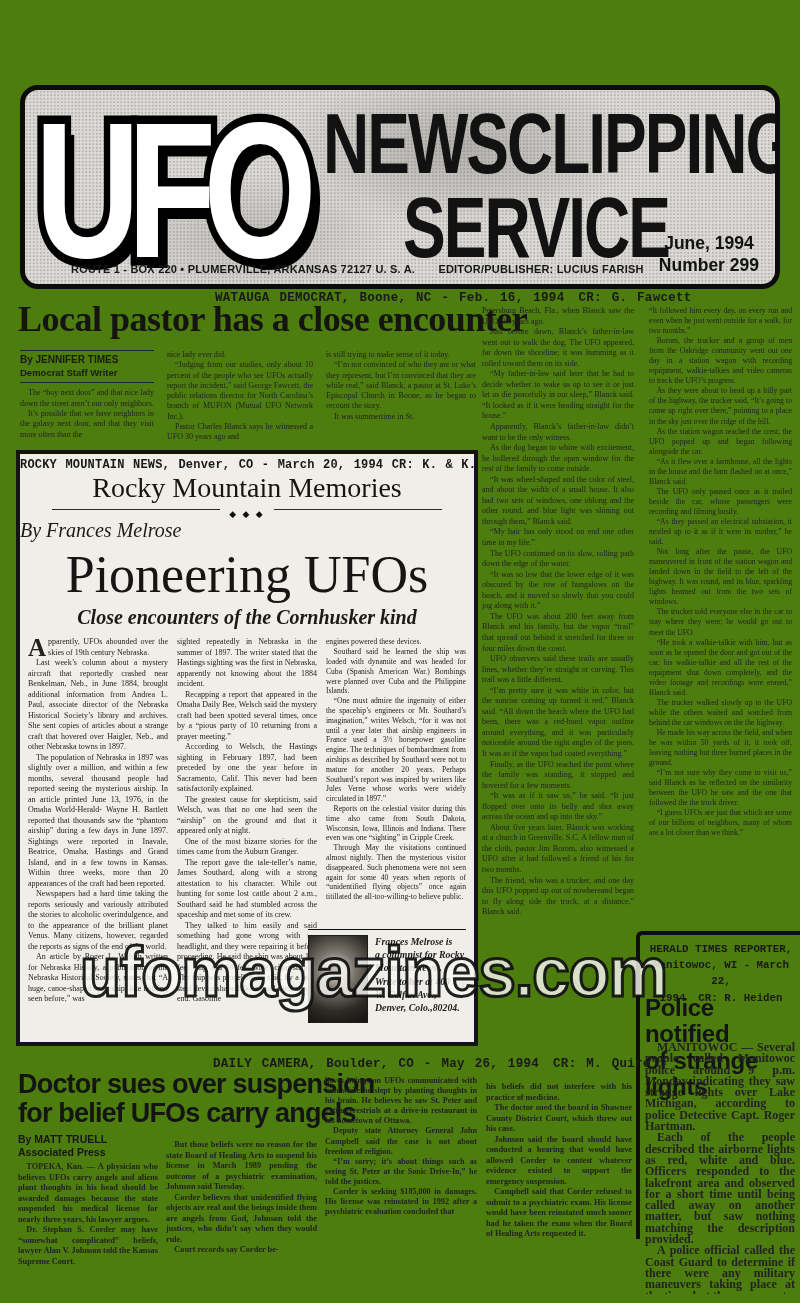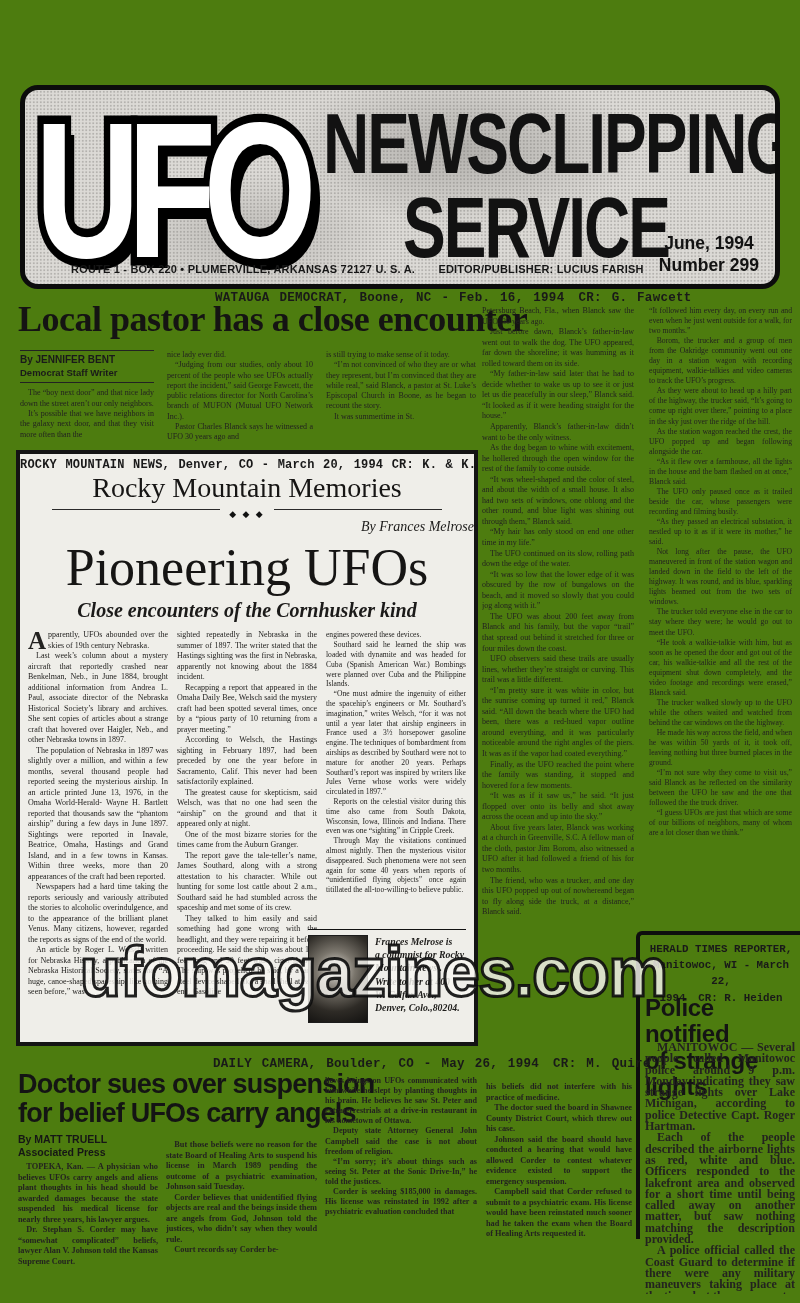--- a/index.html
+++ b/index.html
@@ -51,21 +51,21 @@
   .a1-c5{position:absolute;left:649px;top:306px;width:143px;height:614px;font-size:7.7px;line-height:10.05px;}
   
   .rmn-box{position:absolute;left:16px;top:450px;width:454px;height:588px;border:4px solid #141414;
     background:#efeee9;overflow:hidden;}
   .rmn-src{position:relative;margin-top:4px;text-align:center;font-family:"Liberation Mono",monospace;
     font-weight:bold;font-size:12px;letter-spacing:.2px;word-spacing:1px;white-space:nowrap;color:#191919;}
   .rmn-title{text-align:center;font-size:28px;line-height:1.05;margin-top:1px;color:#161514;}
   .divider{position:relative;width:86%;margin:1px auto 0 auto;text-align:center;height:13px;}
   .divider::before{content:"";position:absolute;left:0;right:0;top:6px;border-top:1.5px solid #2a2a2a;}
   .divider .dmds{position:relative;background:#efeee9;padding:0 9px;font-size:9px;letter-spacing:2px;color:#111;}
-  .rmn-byline{text-align:right;font-style:italic;font-size:14px;margin-top:3px;color:#1b1a19;}
+  .rmn-byline{text-align:left;font-style:italic;font-size:20px;margin-top:3px;color:#1b1a19;}
   .rmn-headline{text-align:center;font-size:52px;line-height:1;margin-top:7px;color:#161514;}
   .rmn-subhead{text-align:center;font-style:italic;font-weight:bold;font-size:20px;margin-top:5px;color:#1b1a19;}
   .rmn-cols{display:flex;gap:9px;margin:8px 8px 0 8px;height:438px;overflow:hidden;}
   .rmn-cols .rc{flex:1;font-size:8px;line-height:10.5px;}
   .rmn-cols .rc3{font-size:7.6px;line-height:9.8px;}
   .dropcap{float:left;font-weight:bold;font-size:25px;line-height:21px;padding-right:2px;font-family:"Liberation Serif",serif;}
   .caption-box{position:absolute;right:8px;bottom:5px;width:158px;height:102px;background:#efeee9;
     border-top:1.5px solid #111;padding-top:5px;}
   .melrose-photo{float:left;width:58px;height:86px;margin-right:7px;border:1px solid #1c1c1c;
     background:radial-gradient(circle at 46% 40%, #c2beb6 10%, #7a756c 32%, #2e2b26 68%, #121110 100%);}
@@ -120,21 +120,21 @@
   </div>
 
   <div class="srcline" style="left:215px;top:291px;">
     <span>WATAUGA DEMOCRAT, Boone, NC - Feb. 16, 1994</span><span class="credit">CR: G. Fawcett</span>
   </div>
   <div class="headline1">Local pastor has a close encounter</div>
 
   <div class="a1-left">
     <div class="c1">
       <div class="byline-block">
-        <div>By JENNIFER BENT</div>
+        <div>By JENNIFER TIMES</div>
         <div class="byline-sub">Democrat Staff Writer</div>
       </div>
       <div class="bodytext smallcol"> The “boy next door” and that nice lady down the street aren’t our only neighbors.
  It’s possible that we have neighbors in the galaxy next door, and that they visit more often than the</div>
     </div>
     <div class="c2 bodytext smallcol">nice lady ever did.
  “Judging from our studies, only about 10 percent of the people who see UFOs actually report the incident,” said George Fawcett, the public relations director for North Carolina’s branch of MUFON (Mutual UFO Network Inc.).
  Pastor Charles Blanck says he witnessed a UFO 30 years ago and</div>
     <div class="c3 bodytext smallcol">is still trying to make sense of it today.
  “I’m not convinced of who they are or what they represent, but I’m convinced that they are while real,” said Blanck, a pastor at St. Luke’s Episcopal Church in Boone, as he began to recount the story.

